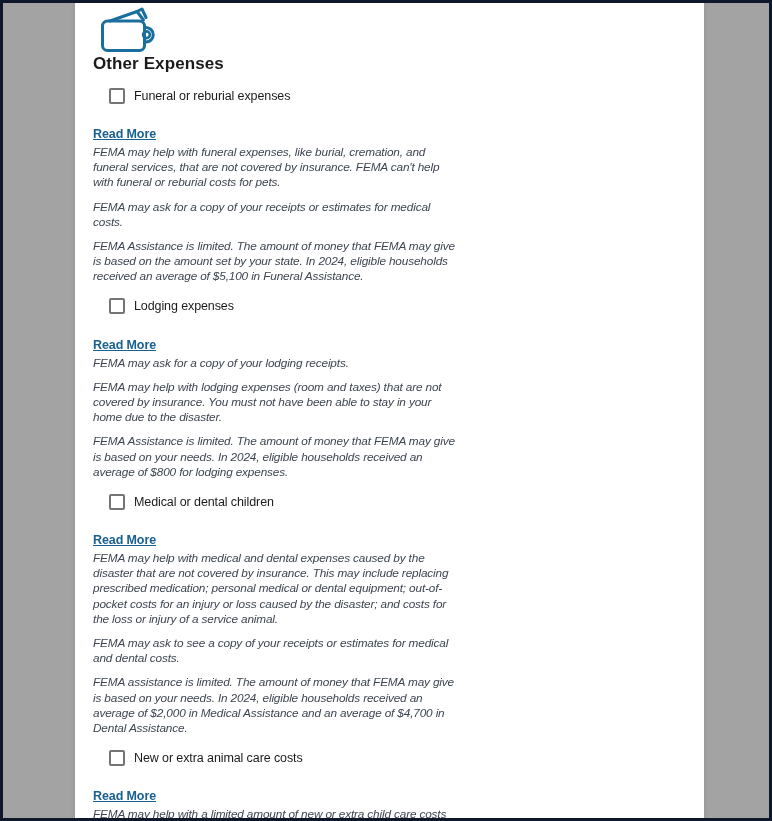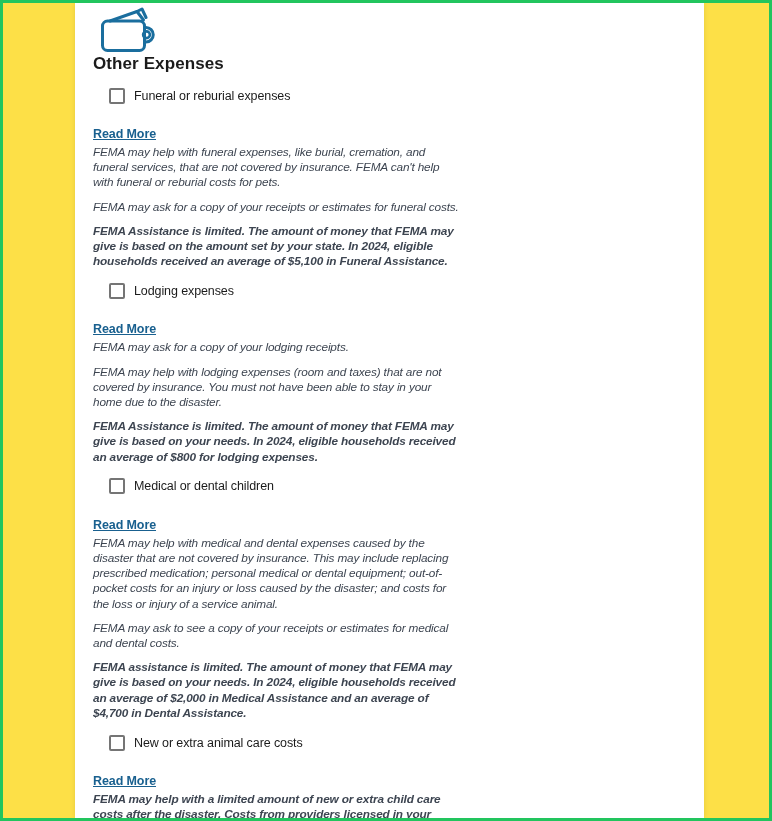--- a/index.html
+++ b/index.html
@@ -3,22 +3,22 @@
 <meta charset="utf-8">
 <style>
   * { box-sizing: border-box; margin: 0; padding: 0; }
   html, body { background: #777; }
   body { font-family: "Liberation Sans", "DejaVu Sans", sans-serif; }
 
   .page {
     position: relative;
     width: 772px;
     height: 821px;
-    background: #fde047;
-    border: 3px solid #22c55e;
+    background: #a3a3a3;
+    border: 3px solid #0f172a;
     overflow: hidden;
   }
 
   .white-col {
     position: absolute;
     left: 72px;
     top: 0;
     bottom: 0;
     width: 629px;
     background: #ffffff;
@@ -84,21 +84,21 @@
 
   .body-text {
     font-style: italic;
     font-size: 11.8px;
     line-height: 15.2px;
     letter-spacing: -0.15px;
     color: #3d4551;
     width: 368px;
     margin: 0 0 9px 0;
   }
-  .body-text:last-child { margin-bottom: 13px; font-weight: bold; }
+  .body-text:last-child { margin-bottom: 13px; }
 </style>
 </head>
 <body>
 
 <div class="page">
   <div class="white-col">
     <div class="inner">
 
       <div class="section-icon">
         <svg width="56" height="46" viewBox="0 0 56 46" fill="none" xmlns="http://www.w3.org/2000/svg">
@@ -112,21 +112,21 @@
 
       <h2 class="page-title">Other Expenses</h2>
 
       <div class="expense-section">
         <div class="checkbox-row">
           <span class="checkbox"></span>
           <span class="checkbox-label">Funeral or reburial expenses</span>
         </div>
         <a class="read-more">Read More</a>
         <p class="body-text">FEMA may help with funeral expenses, like burial, cremation, and funeral services, that are not covered by insurance. FEMA can't help with funeral or reburial costs for pets.</p>
-        <p class="body-text">FEMA may ask for a copy of your receipts or estimates for funeral costs.</p>
+        <p class="body-text">FEMA may ask for a copy of your receipts or estimates for medical costs.</p>
         <p class="body-text">FEMA Assistance is limited. The amount of money that FEMA may give is based on the amount set by your state. In 2024, eligible households received an average of $5,100 in Funeral Assistance.</p>
       </div>
 
       <div class="expense-section">
         <div class="checkbox-row">
           <span class="checkbox"></span>
           <span class="checkbox-label">Lodging expenses</span>
         </div>
         <a class="read-more">Read More</a>
         <p class="body-text">FEMA may ask for a copy of your lodging receipts.</p>

